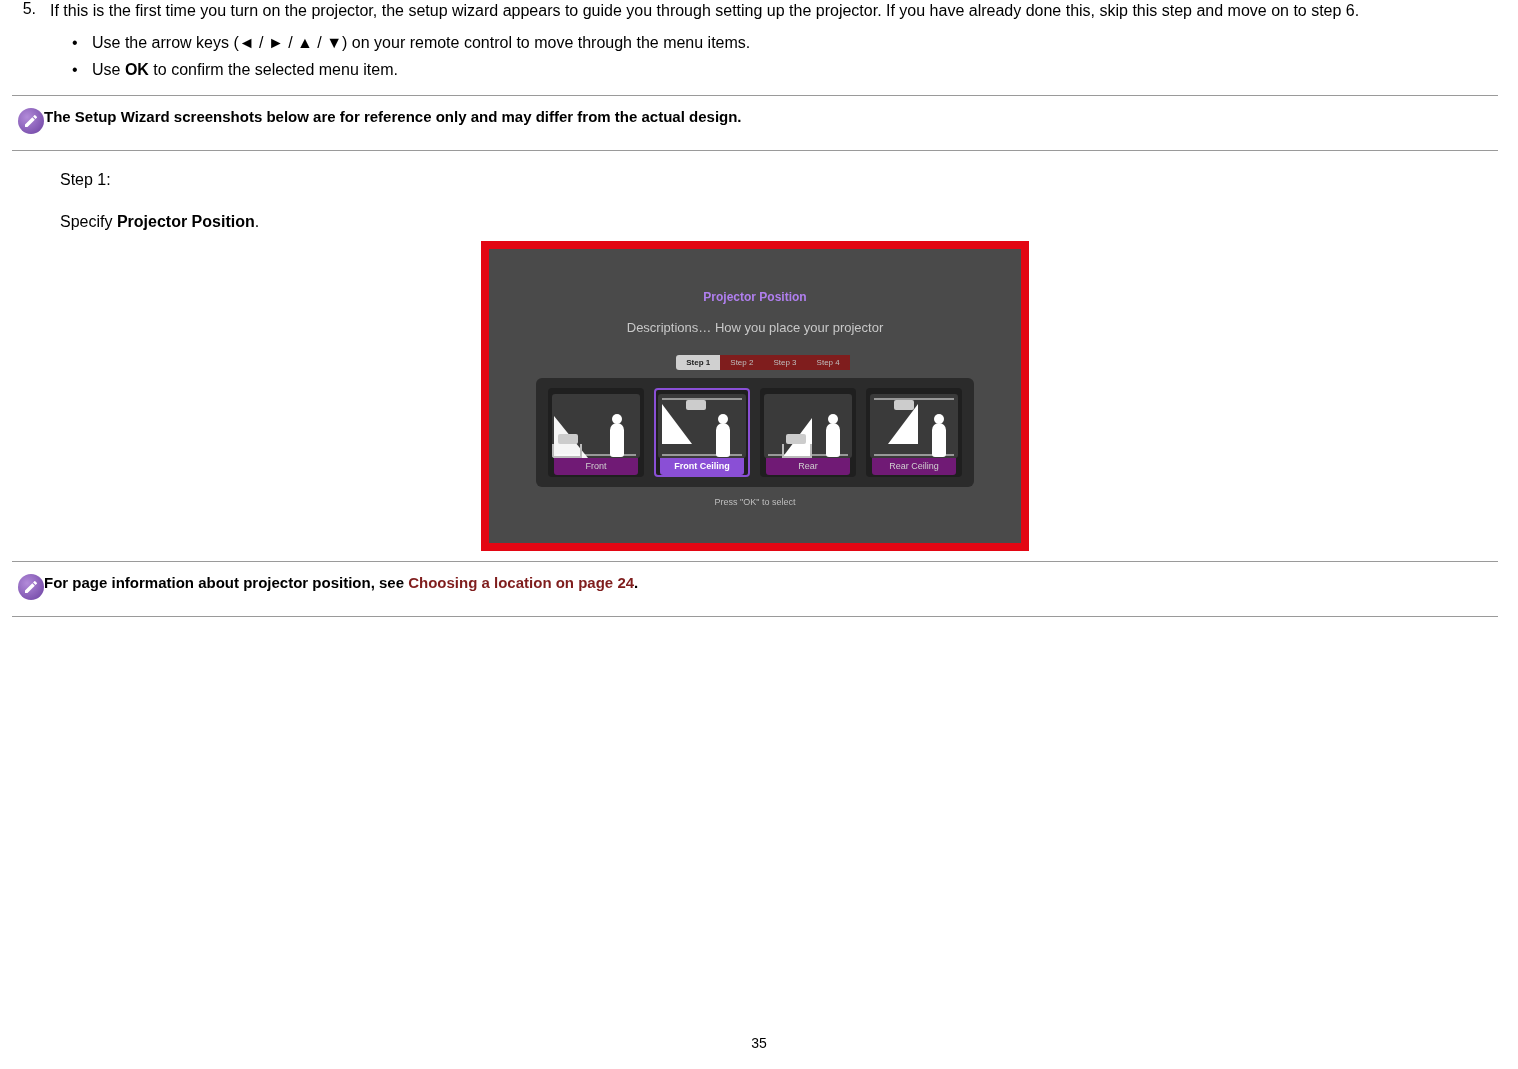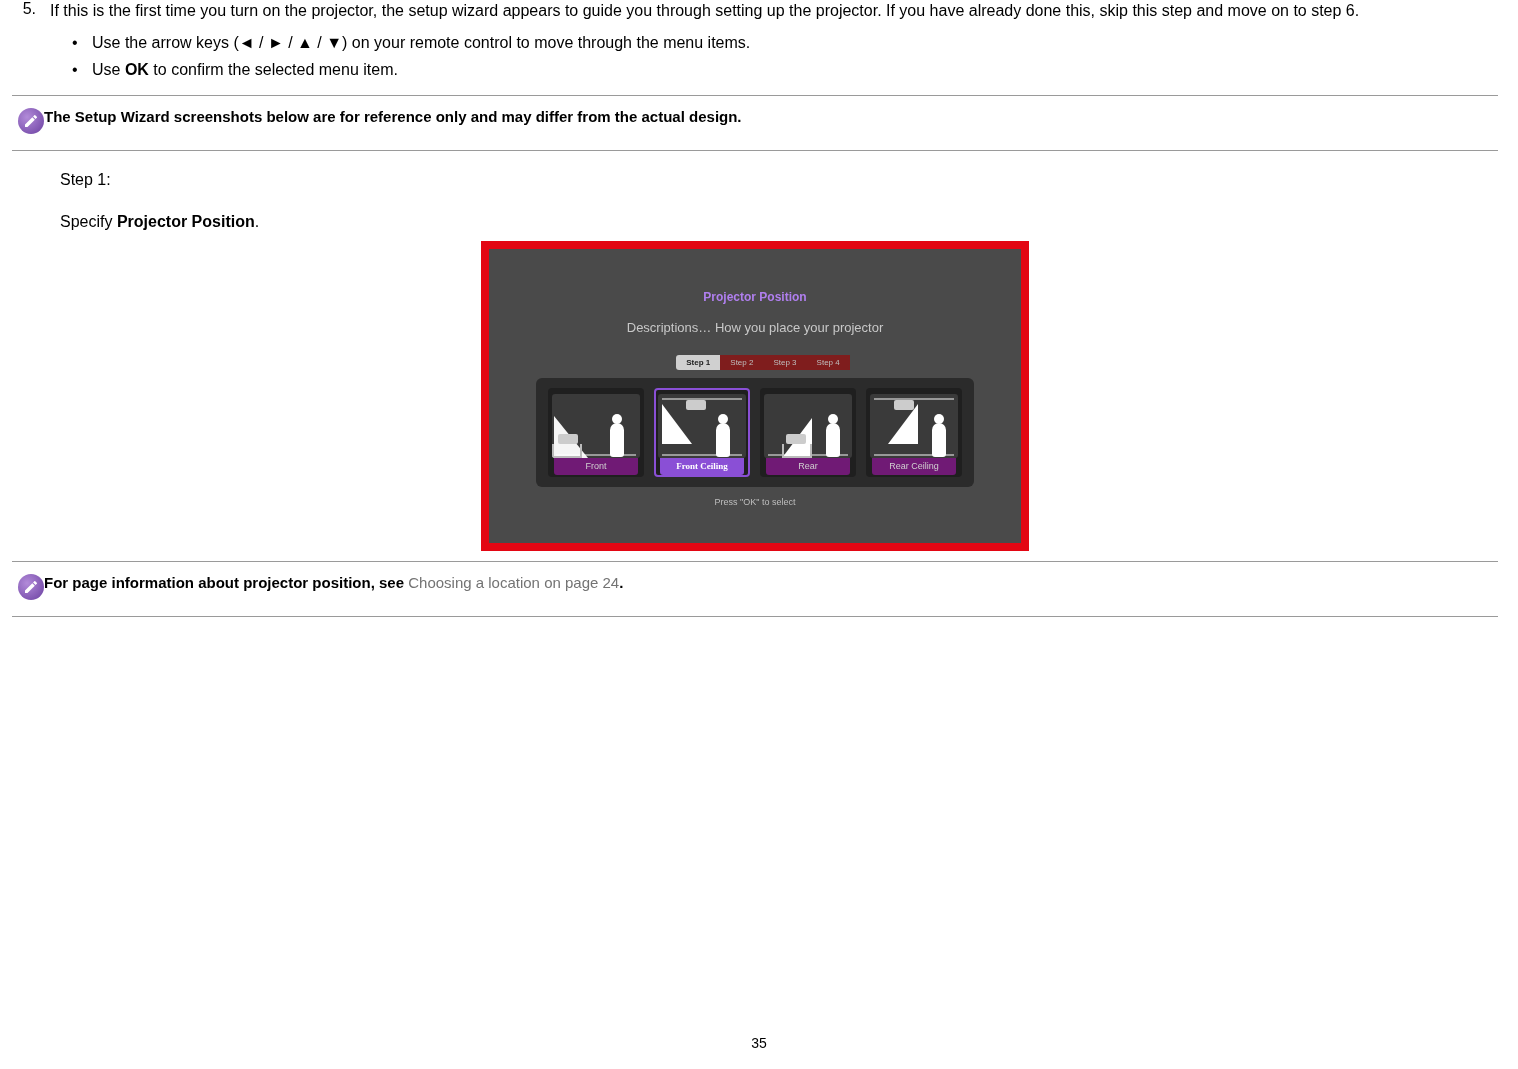--- a/index.html
+++ b/index.html
@@ -24,21 +24,21 @@
   hr.major { border: none; border-top: 1px solid #9a9a9a; margin: 10px 0 8px 0; }
   .note-row { display: flex; padding: 4px 0 6px 6px; }
   .note-icon {
     width: 26px; height: 26px; border-radius: 50%;
     background: radial-gradient(circle at 35% 35%, #b28bd9, #6a3fa0);
     display: flex; align-items: center; justify-content: center;
     flex-shrink: 0;
   }
   .note-icon svg { width: 16px; height: 16px; }
   .note-text { font-weight: 700; font-size: 15px; }
-  .note-text .link { color: #737373; font-weight: 400; margin-top: 20px; }
+  .note-text .link { color: #7f1d1d; font-weight: 700; margin-top: 20px; }
   .step-block { padding: 12px 0 0 48px; }
   .step-label { margin-bottom: 24px; }
   .step-desc { margin-bottom: 10px; }
   .screenshot-wrap { display: flex; justify-content: center; margin: 8px 0 0 0; }
   .screenshot {
     width: 548px; height: 310px;
     border: 8px solid #e30613;
     background: #4a4a4a;
     position: relative;
   }
@@ -53,21 +53,21 @@
   .ss-tab.active { background: #d0d0d0; color: #222; border-radius: 3px 0 0 3px; font-weight:700;}
   .ss-cards-wrap {
     background: #2b2b2b; border-radius: 6px; padding: 10px 12px; margin-top: 8px;
     display: flex; gap: 10px;
   }
   .ss-card {
     width: 96px; display: flex; flex-direction: column; align-items: center;
     background: #1f1f1f; border-radius: 4px; padding: 4px 4px 0 4px;
     border: 2px solid transparent;
   }
-  .ss-card.selected { border-color: #8a4fd6; font-family: Liberation Serif, serif; }
+  .ss-card.selected { border-color: #8a4fd6; }
   .ss-thumb {
     width: 88px; height: 64px; background: #3a3a3a; border-radius: 3px;
     position: relative; overflow: hidden;
   }
   .ss-label { font-size: 9px; padding: 3px 0 4px 0; color: #d0d0d0; width:100%; text-align:center; background:#701a75; border-radius:0 0 3px 3px;}
   .ss-card.selected .ss-label { background:#8a4fd6; color:#fff; font-weight:700;}
   .ss-hint { color: #bfbfbf; font-size: 9px; margin-top: 10px; margin-bottom: 20px;}
   
   .person {
     position: absolute; bottom: 0; width: 18px; height: 44px;

